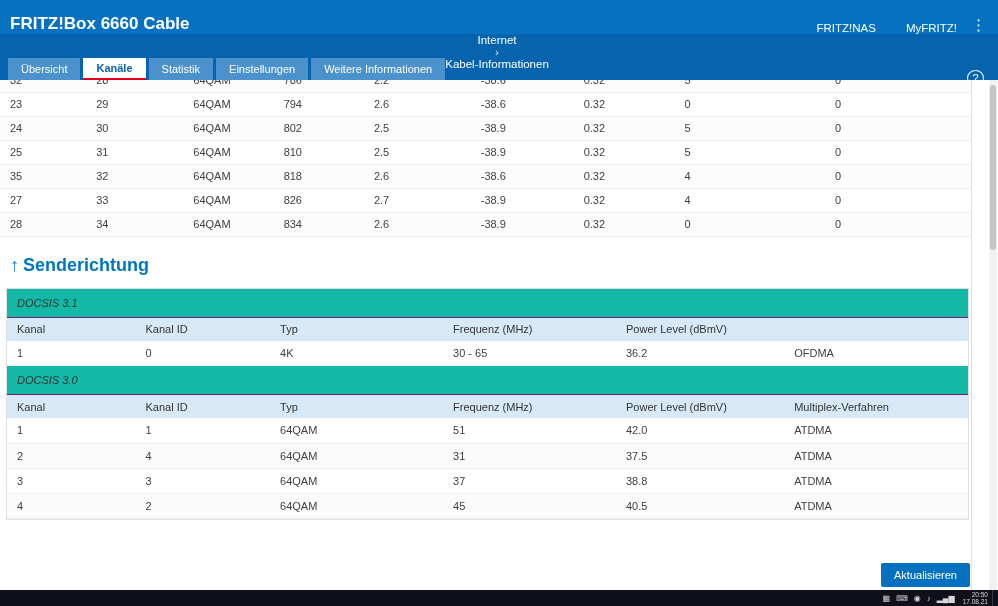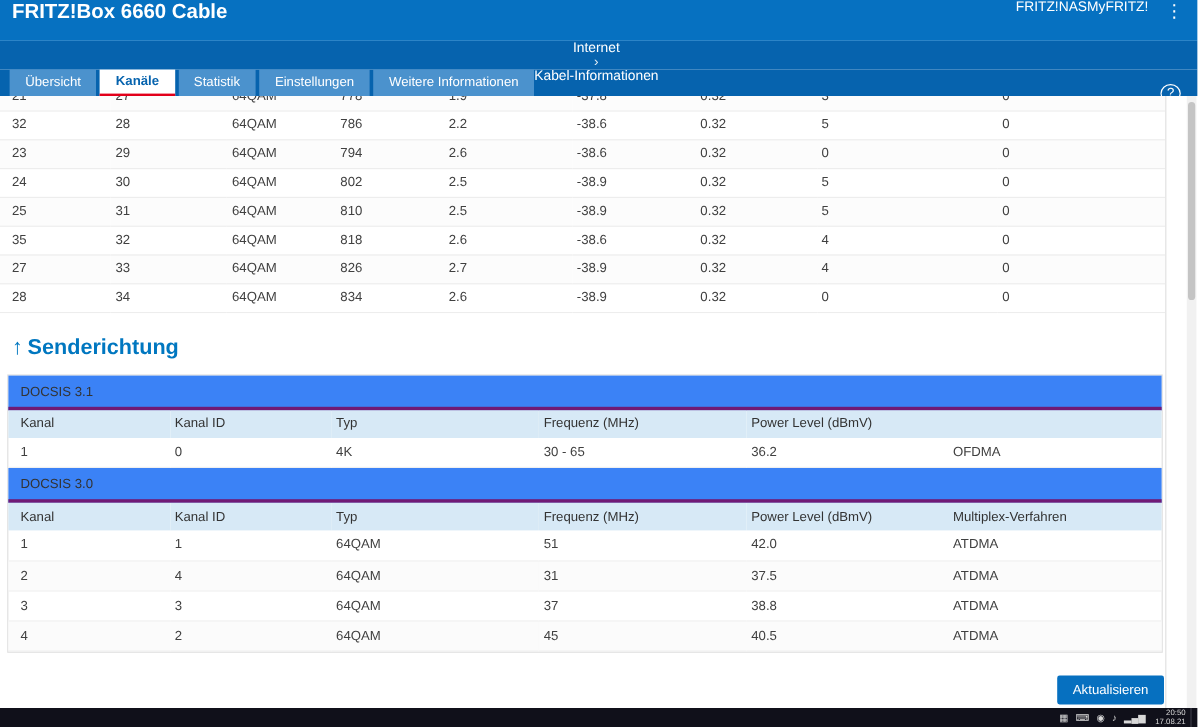--- a/index.html
+++ b/index.html
@@ -6,24 +6,24 @@
   html,body { width: 998px; height: 606px; overflow: hidden; }
   body {
     font-family: "Liberation Sans", sans-serif;
     background: #ffffff;
     position: relative;
     color: #404040;
   }
   
   .header {
     height: 34px; background: #0671c1; color: #fff;
-    display: flex; align-items: flex-start; padding: 0 12px 0 10px;
+    display: flex; align-items: flex-end; padding: 0 12px 0 10px;
   }
   .header .title { font-size: 17px; font-weight: bold; }
-  .header-right { margin-left: auto; display: flex; align-items: center; font-size: 11.5px; }
+  .header-right { margin-left: auto; display: flex; align-items: center; gap: 30px; font-size: 11.5px; }
   .header-link { cursor: pointer; }
   .kebab { font-size: 15px; margin-left: 14px; cursor: pointer; }
 
   
   .subbar {
     height: 24px; background: #0663ae; color: #fff;
     display: flex; align-items: center; padding: 0 14px 0 10px; font-size: 11.5px; flex-direction: column;
   }
   .crumb-sep { margin: 0 6px; opacity: .9; }
   .help-icon {
@@ -58,22 +58,22 @@
   .ds-table tr:nth-child(odd)  td { background: #fcfcfc; }
   .ds-table td:first-child { padding-left: 10px; }
 
   .us-heading {
     margin: 18px 0 12px 10px; color: #0077c0; font-size: 18px; font-weight: bold;
   }
   .us-heading .arrow { margin-right: 4px; font-weight: normal; }
 
   .upstream-box { margin: 0 2px 0 6px; border: 1px solid #e0e0e0; background: #fff; }
   .section-band {
-    background: #3b82f6; height: 29px; line-height: 29px; padding-left: 10px;
-    font-size: 11px; color: #333; border-bottom: 3px solid #701a75;
+    background: #14b8a6; height: 29px; line-height: 29px; padding-left: 10px;
+    font-size: 11px; color: #333; border-bottom: 1px solid #701a75; font-style: italic;
   }
   .us-table th {
     background: #d7e9f6; height: 23px; text-align: left; font-weight: normal;
     padding: 0 4px; font-size: 11px; color: #333;
   }
   .us-table td { height: 25px; padding: 0 4px; border-bottom: 1px solid #f0f0f0; }
   .us-table th:first-child, .us-table td:first-child { padding-left: 10px; }
   .us-table tbody tr:nth-child(even) td { background: #fbfbfb; }
 
   .refresh-btn {
@@ -140,31 +140,20 @@
           <col style="width:9.3%">
         <col style="width:9.3%">
           <col style="width:11%">
           <col style="width:10.6%">
         <col style="width:10.4%">
           <col style="width:15.5%">
           <col style="width:14.4%">
       </colgroup>
       <tbody>
           <tr>
-            <td>21</td>
-            <td>27</td>
-            <td>64QAM</td>
-            <td>778</td>
-            <td>1.9</td>
-            <td>-37.8</td>
-            <td>0.32</td>
-            <td>3</td>
-            <td>0</td>
-          </tr>
-          <tr>
             <td>32</td>
             <td>28</td>
             <td>64QAM</td>
             <td>786</td>
             <td>2.2</td>
             <td>-38.6</td>
             <td>0.32</td>
             <td>5</td>
             <td>0</td>
           </tr>

